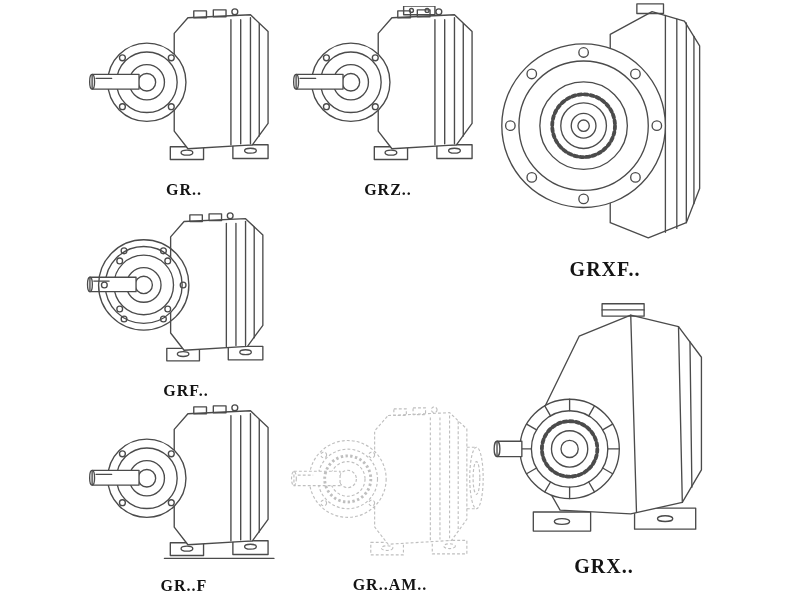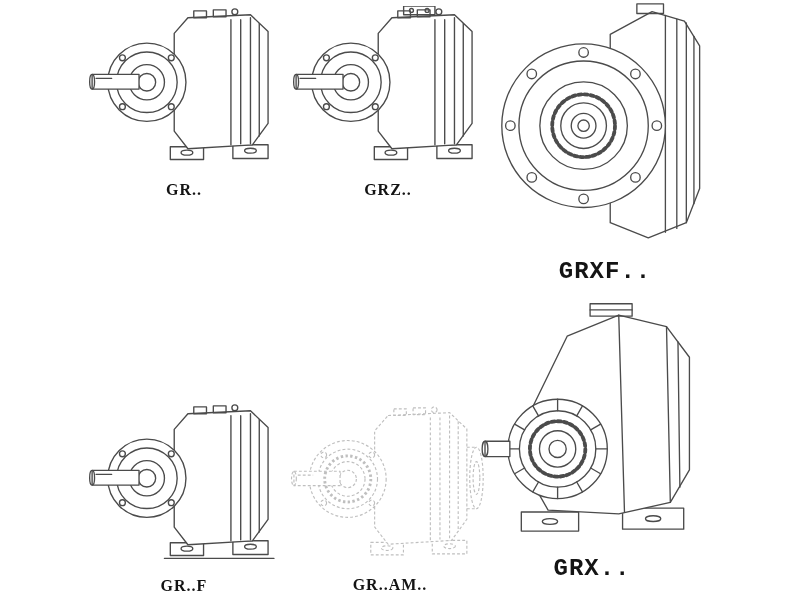--- a/index.html
+++ b/index.html
@@ -6,21 +6,21 @@
   .canvas{
     position:relative;width:800px;height:600px;background:#ffffff;
     overflow:hidden;font-family:"Liberation Serif",serif;
   }
   figure{position:absolute;margin:0;display:flex;flex-direction:column;align-items:center;}
   figure svg{display:block;}
   figcaption{
     font-weight:bold;color:#141414;font-size:16px;letter-spacing:1px;
     margin-top:1px;font-family:"Liberation Serif",serif;
   }
-  .cap-lg{font-size:24px;font-family:Liberation Mono, monospace;}
+  .cap-lg{font-size:20px;}
   
   .ln{stroke:#4b4b4b;fill:none;stroke-width:1.4;stroke-linejoin:round;stroke-linecap:round;}
   
   .ph{stroke:#bfbfbf;fill:none;stroke-width:1.2;stroke-dasharray:3 2.2;stroke-linejoin:round;}
   .teeth{stroke-width:4;stroke-dasharray:3.5 3;fill:none;}
   .teeth-ph{stroke-width:3;stroke-dasharray:2.5 2.5;fill:none;}
   .defs-holder{position:absolute;width:0;height:0;overflow:hidden;}
 </style>
 </head>
 <body>
@@ -103,20 +103,35 @@
         <circle cx="90" cy="130" r="46"></circle>
         <circle cx="90" cy="130" r="33" class="teeth"></circle>
         <circle cx="90" cy="130" r="24"></circle>
         <circle cx="90" cy="130" r="13"></circle>
         <circle cx="90" cy="130" r="6"></circle>
       </g>
     </svg>
     <figcaption class="cap-lg">GRXF..</figcaption>
   </figure>
 
+  <figure style="left:84px;top:210px;">
+    <svg viewBox="0 0 212 178" width="204" height="171">
+      <use href="#gb-base" width="200" height="178" class="ln"></use>
+      <g class="ln">
+        <circle cx="62" cy="78" r="47"></circle>
+        <circle cx="103" cy="78" r="3"></circle>
+        <circle cx="82.5" cy="42.5" r="3"></circle>
+        <circle cx="41.5" cy="42.5" r="3"></circle>
+        <circle cx="21" cy="78" r="3"></circle>
+        <circle cx="41.5" cy="113.5" r="3"></circle>
+        <circle cx="82.5" cy="113.5" r="3"></circle>
+      </g>
+    </svg>
+    <figcaption>GRF..</figcaption>
+  </figure>
 
 
   <figure style="left:86px;top:402px;">
     <svg viewBox="0 0 200 178" width="196" height="174">
       <use href="#gb-base" width="200" height="178" class="ln"></use>
       <g class="ln">
         <line x1="80" y1="160" x2="192" y2="160"></line>
       </g>
     </svg>
     <figcaption>GR..F</figcaption>
@@ -129,21 +144,21 @@
         <circle cx="62" cy="78" r="24" class="teeth-ph" style="stroke:#bfbfbf;"></circle>
         <line x1="186" y1="45" x2="196" y2="45"></line>
         <line x1="186" y1="109" x2="196" y2="109"></line>
         <ellipse cx="196" cy="77" rx="7" ry="32"></ellipse>
         <ellipse cx="196" cy="77" rx="3.5" ry="17"></ellipse>
       </g>
     </svg>
     <figcaption>GR..AM..</figcaption>
   </figure>
 
-  <figure style="left:476px;top:298px;justify-content:space-between;">
+  <figure style="left:488px;top:298px;justify-content:space-between;">
     <svg viewBox="0 0 240 268" width="232" height="256">
       <g class="ln">
         <path d="M46 224 h60 v20 h-60 z"></path>
         <path d="M152 220 h64 v22 h-64 z"></path>
         <ellipse cx="76" cy="234" rx="8" ry="3"></ellipse>
         <ellipse cx="184" cy="231" rx="8" ry="3"></ellipse>
         <path d="M56 118 L94 40 L148 18 L198 30 L222 62 L222 180 L202 214 L148 226 L74 222 L50 180 Z" fill="#fff"></path>
         <line x1="148" y1="18" x2="154" y2="224"></line>
         <line x1="198" y1="30" x2="202" y2="214"></line>
         <line x1="210" y1="46" x2="212" y2="198"></line>

